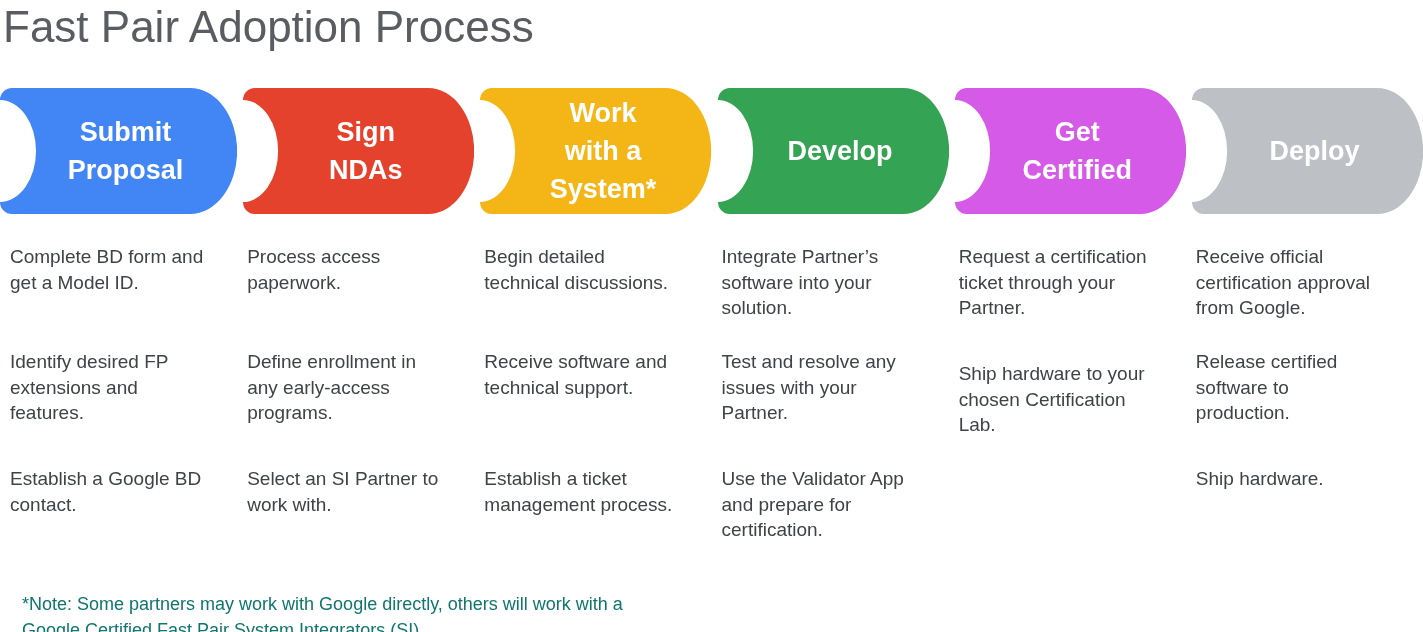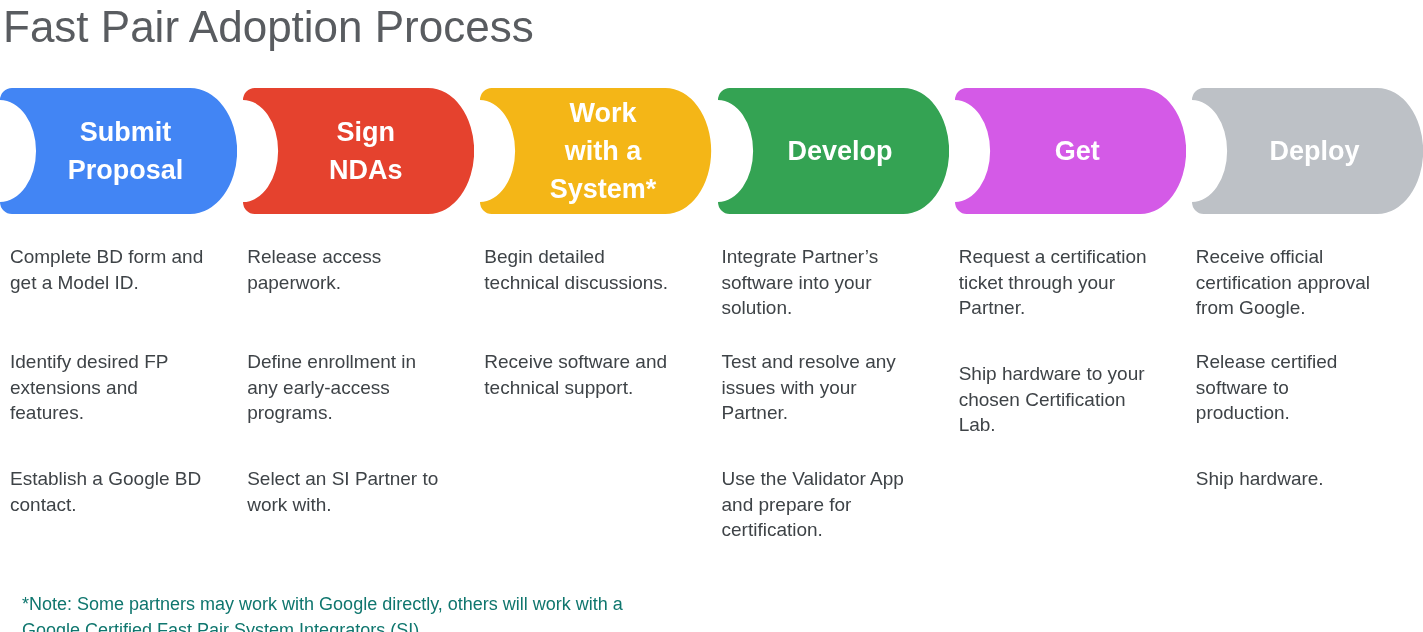--- a/index.html
+++ b/index.html
@@ -91,21 +91,21 @@
       <div class="pill">
         <svg viewBox="0 0 237 126" preserveAspectRatio="none">
           <path d="M 12 0 L 190 0 A 47 63 0 0 1 237 63 A 47 63 0 0 1 190 126 L 12 126 A 12 12 0 0 1 0 114 A 36 51 0 0 0 0 12 A 12 12 0 0 1 12 0 Z" fill="#E5422E"></path>
         </svg>
         <div class="pill-label">
           <span>Sign</span>
           <span>NDAs</span>
         </div>
       </div>
       <div class="steps">
-        <p class="step r1">Release access
+        <p class="step r1">Process access
 paperwork.</p>
         <p class="step r2">Define enrollment in
 any early-access
 programs.</p>
         <p class="step r3">Select an SI Partner to
 work with.</p>
       </div>
     </div>
 
     <div class="col">
@@ -117,20 +117,22 @@
           <span>Work</span>
           <span>with a</span>
           <span>System*</span>
         </div>
       </div>
       <div class="steps">
         <p class="step r1">Begin detailed
 technical discussions.</p>
         <p class="step r2">Receive software and
 technical support.</p>
+        <p class="step r3">Establish a ticket
+management process.</p>
       </div>
     </div>
 
     <div class="col">
       <div class="pill">
         <svg viewBox="0 0 237 126" preserveAspectRatio="none">
           <path d="M 12 0 L 190 0 A 47 63 0 0 1 237 63 A 47 63 0 0 1 190 126 L 12 126 A 12 12 0 0 1 0 114 A 36 51 0 0 0 0 12 A 12 12 0 0 1 12 0 Z" fill="#34A353"></path>
         </svg>
         <div class="pill-label">
           <span>Develop</span>
@@ -149,20 +151,21 @@
       </div>
     </div>
 
     <div class="col">
       <div class="pill">
         <svg viewBox="0 0 237 126" preserveAspectRatio="none">
           <path d="M 12 0 L 190 0 A 47 63 0 0 1 237 63 A 47 63 0 0 1 190 126 L 12 126 A 12 12 0 0 1 0 114 A 36 51 0 0 0 0 12 A 12 12 0 0 1 12 0 Z" fill="#D45AE7"></path>
         </svg>
         <div class="pill-label">
           <span>Get</span>
+          <span>Certified</span>
         </div>
       </div>
       <div class="steps">
         <p class="step r2">Request a certification
 ticket through your
 Partner.</p>
         <p class="step r3">Ship hardware to your
 chosen Certification
 Lab.</p>
       </div>

